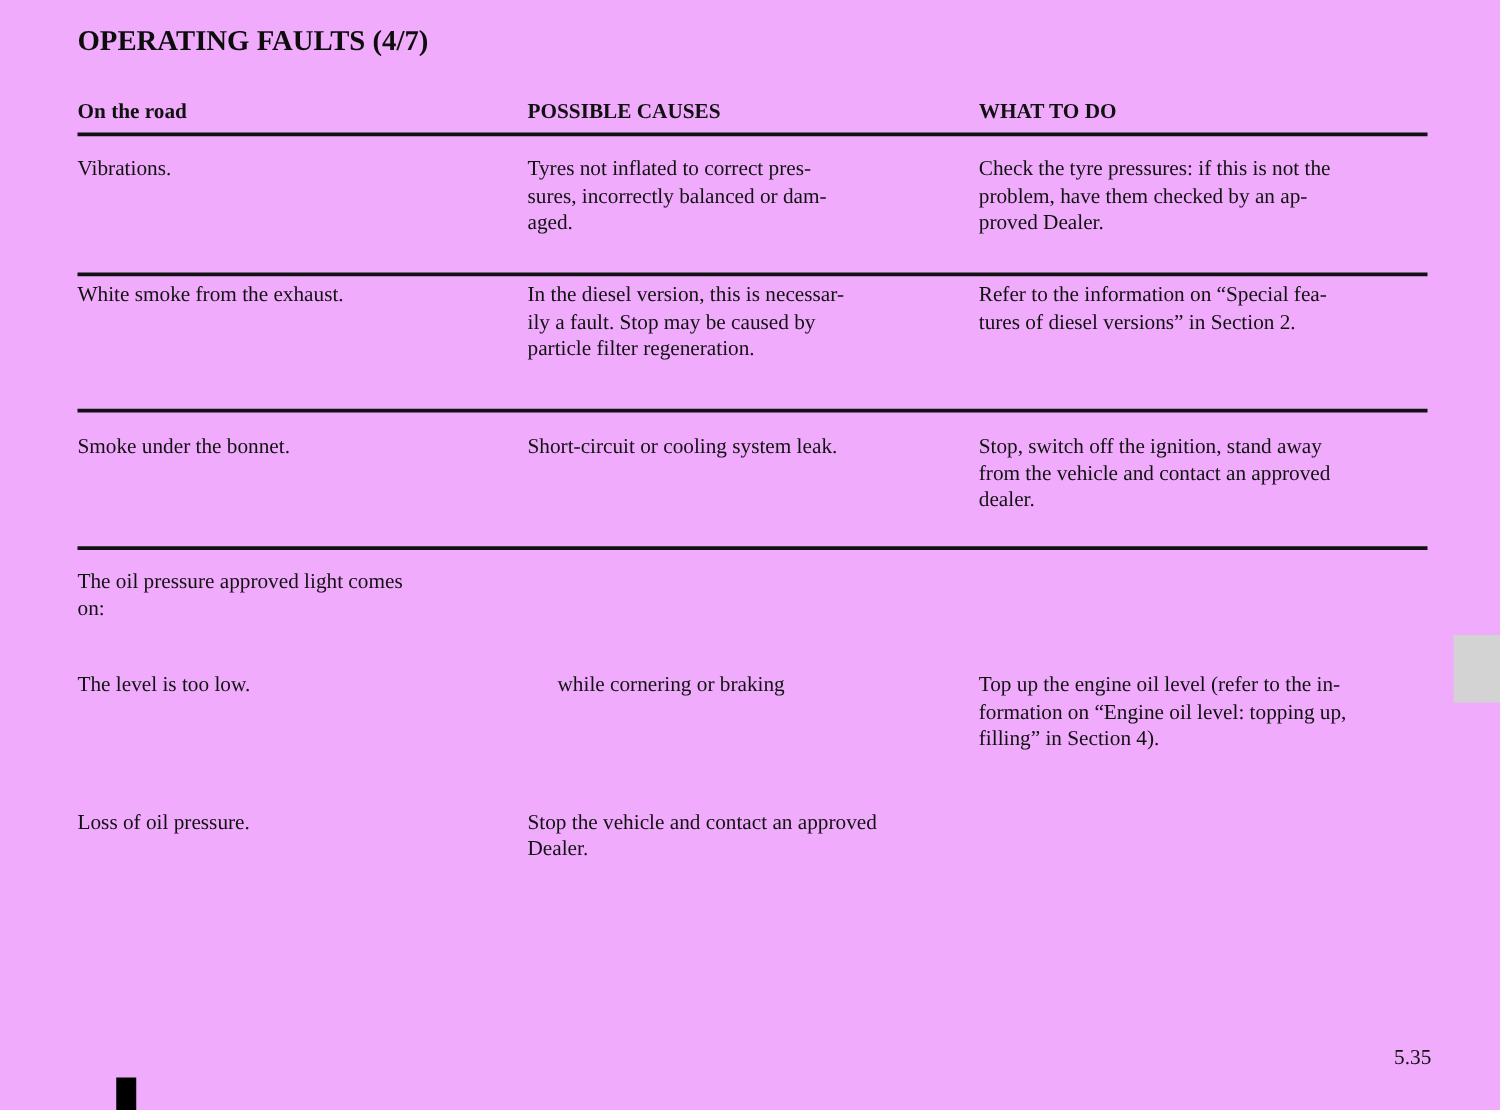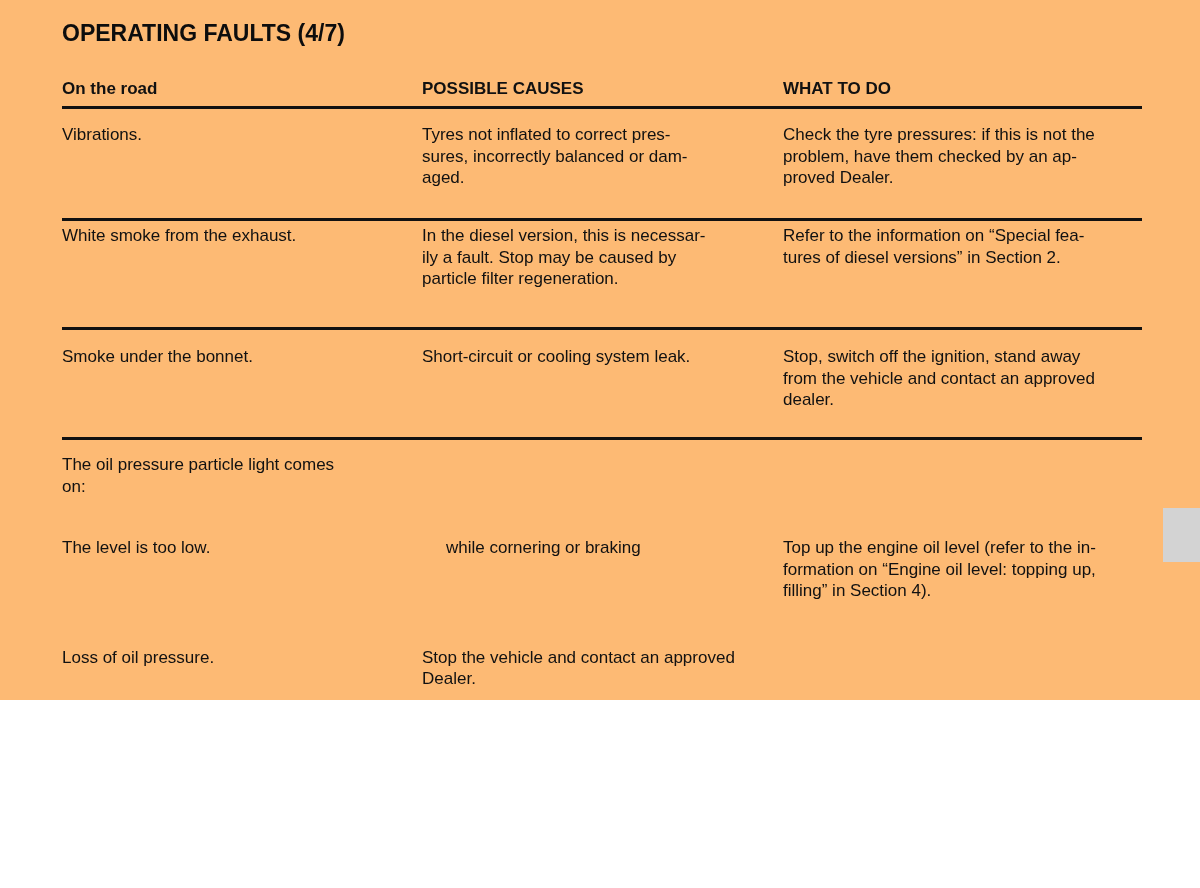--- a/index.html
+++ b/index.html
@@ -1,21 +1,21 @@
 <!DOCTYPE html>
 <html><head>
 <meta charset="utf-8">
 <style>
   html, body { margin: 0; padding: 0; background: #ffffff; }
   .page {
     position: relative;
     width: 1200px;
-    height: 700px;
-    background: #fdba74;
-    font-family: Liberation Sans, sans-serif;
+    height: 888px;
+    background: #f0abfc;
+    font-family: Liberation Serif, serif;
     color: #111111;
     overflow: hidden;
   }
   .content {
     position: absolute;
     left: 62px;
     top: 20px;
     width: 1080px;
   }
   .page-title {
@@ -122,21 +122,21 @@
       <div class="cell">Smoke under the bonnet.</div>
       <div class="cell">Short-circuit or cooling system leak.</div>
       <div class="cell last">Stop, switch off the ignition, stand away
 from the vehicle and contact an approved
 dealer.</div>
     </div>
 
     <div class="rule mid"></div>
 
     <div class="group">
-      <div class="cell group-intro">The oil pressure particle light comes
+      <div class="cell group-intro">The oil pressure approved light comes
 on:</div>
 
       <div class="grid-row subrow subrow-a">
         <div class="cell">The level is too low.</div>
         <div class="cell indent">while cornering or braking</div>
         <div class="cell last">Top up the engine oil level (refer to the in-
 formation on “Engine oil level: topping up,
 filling” in Section 4).</div>
       </div>
 

